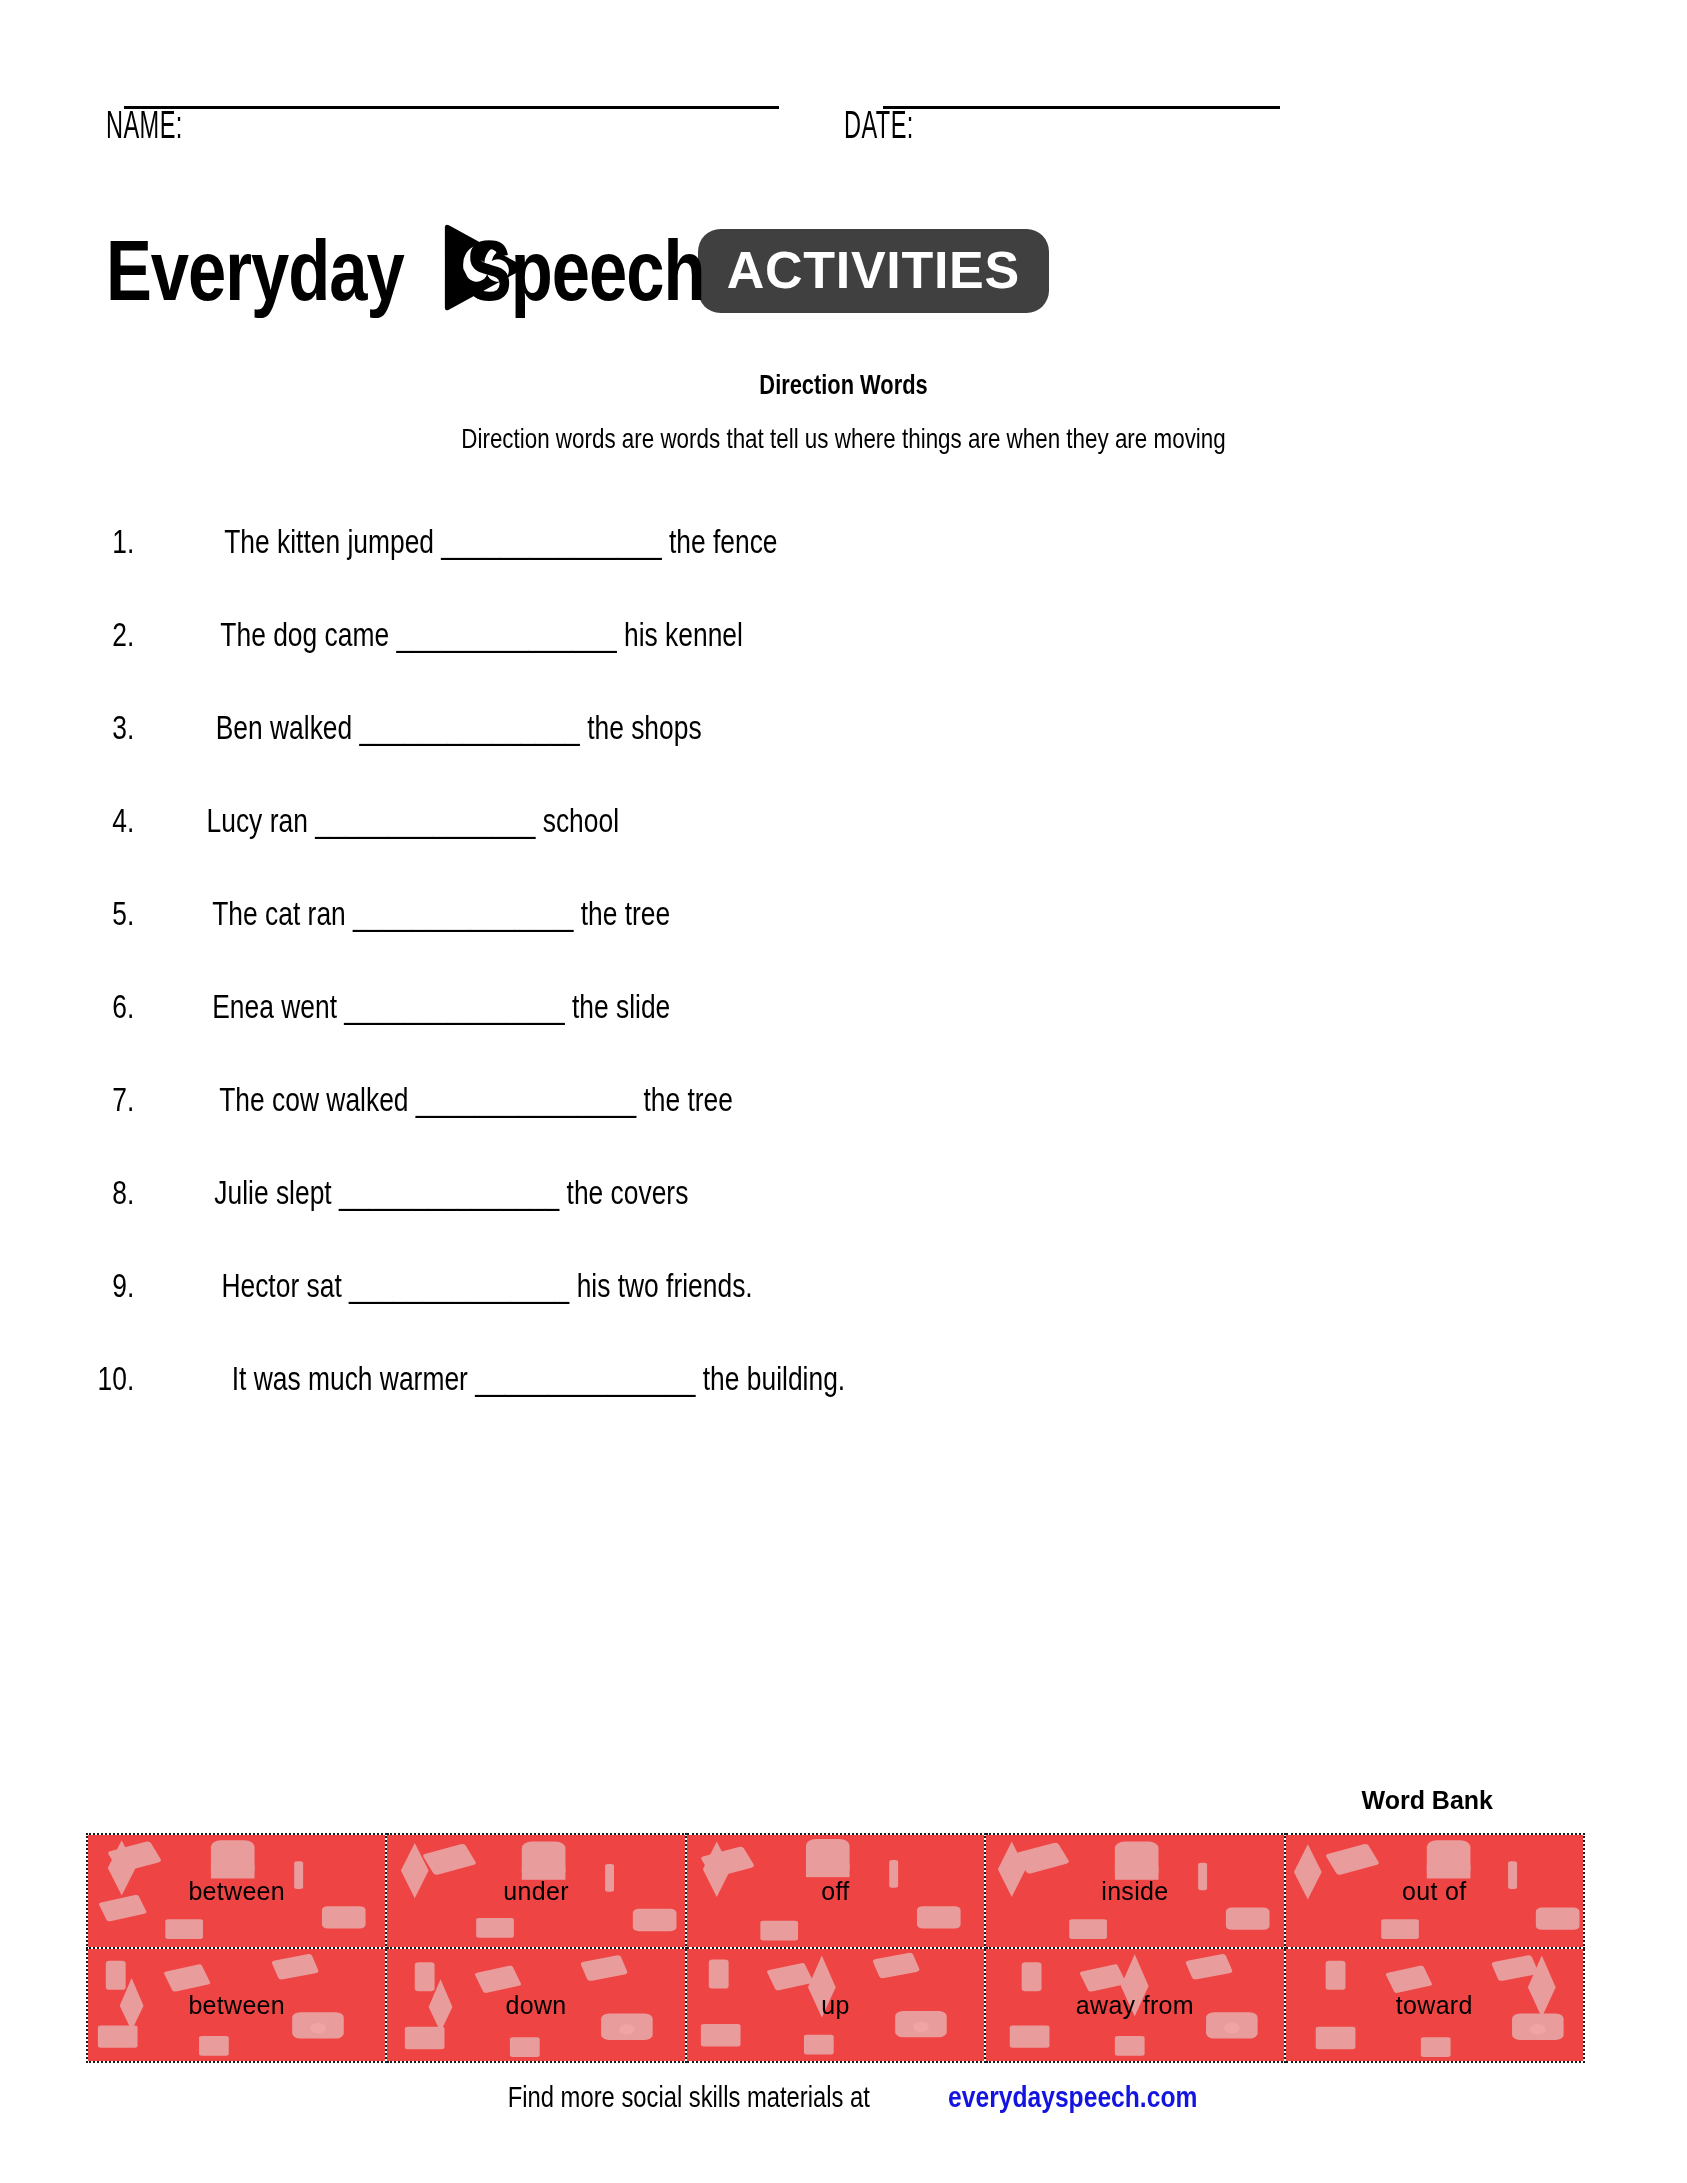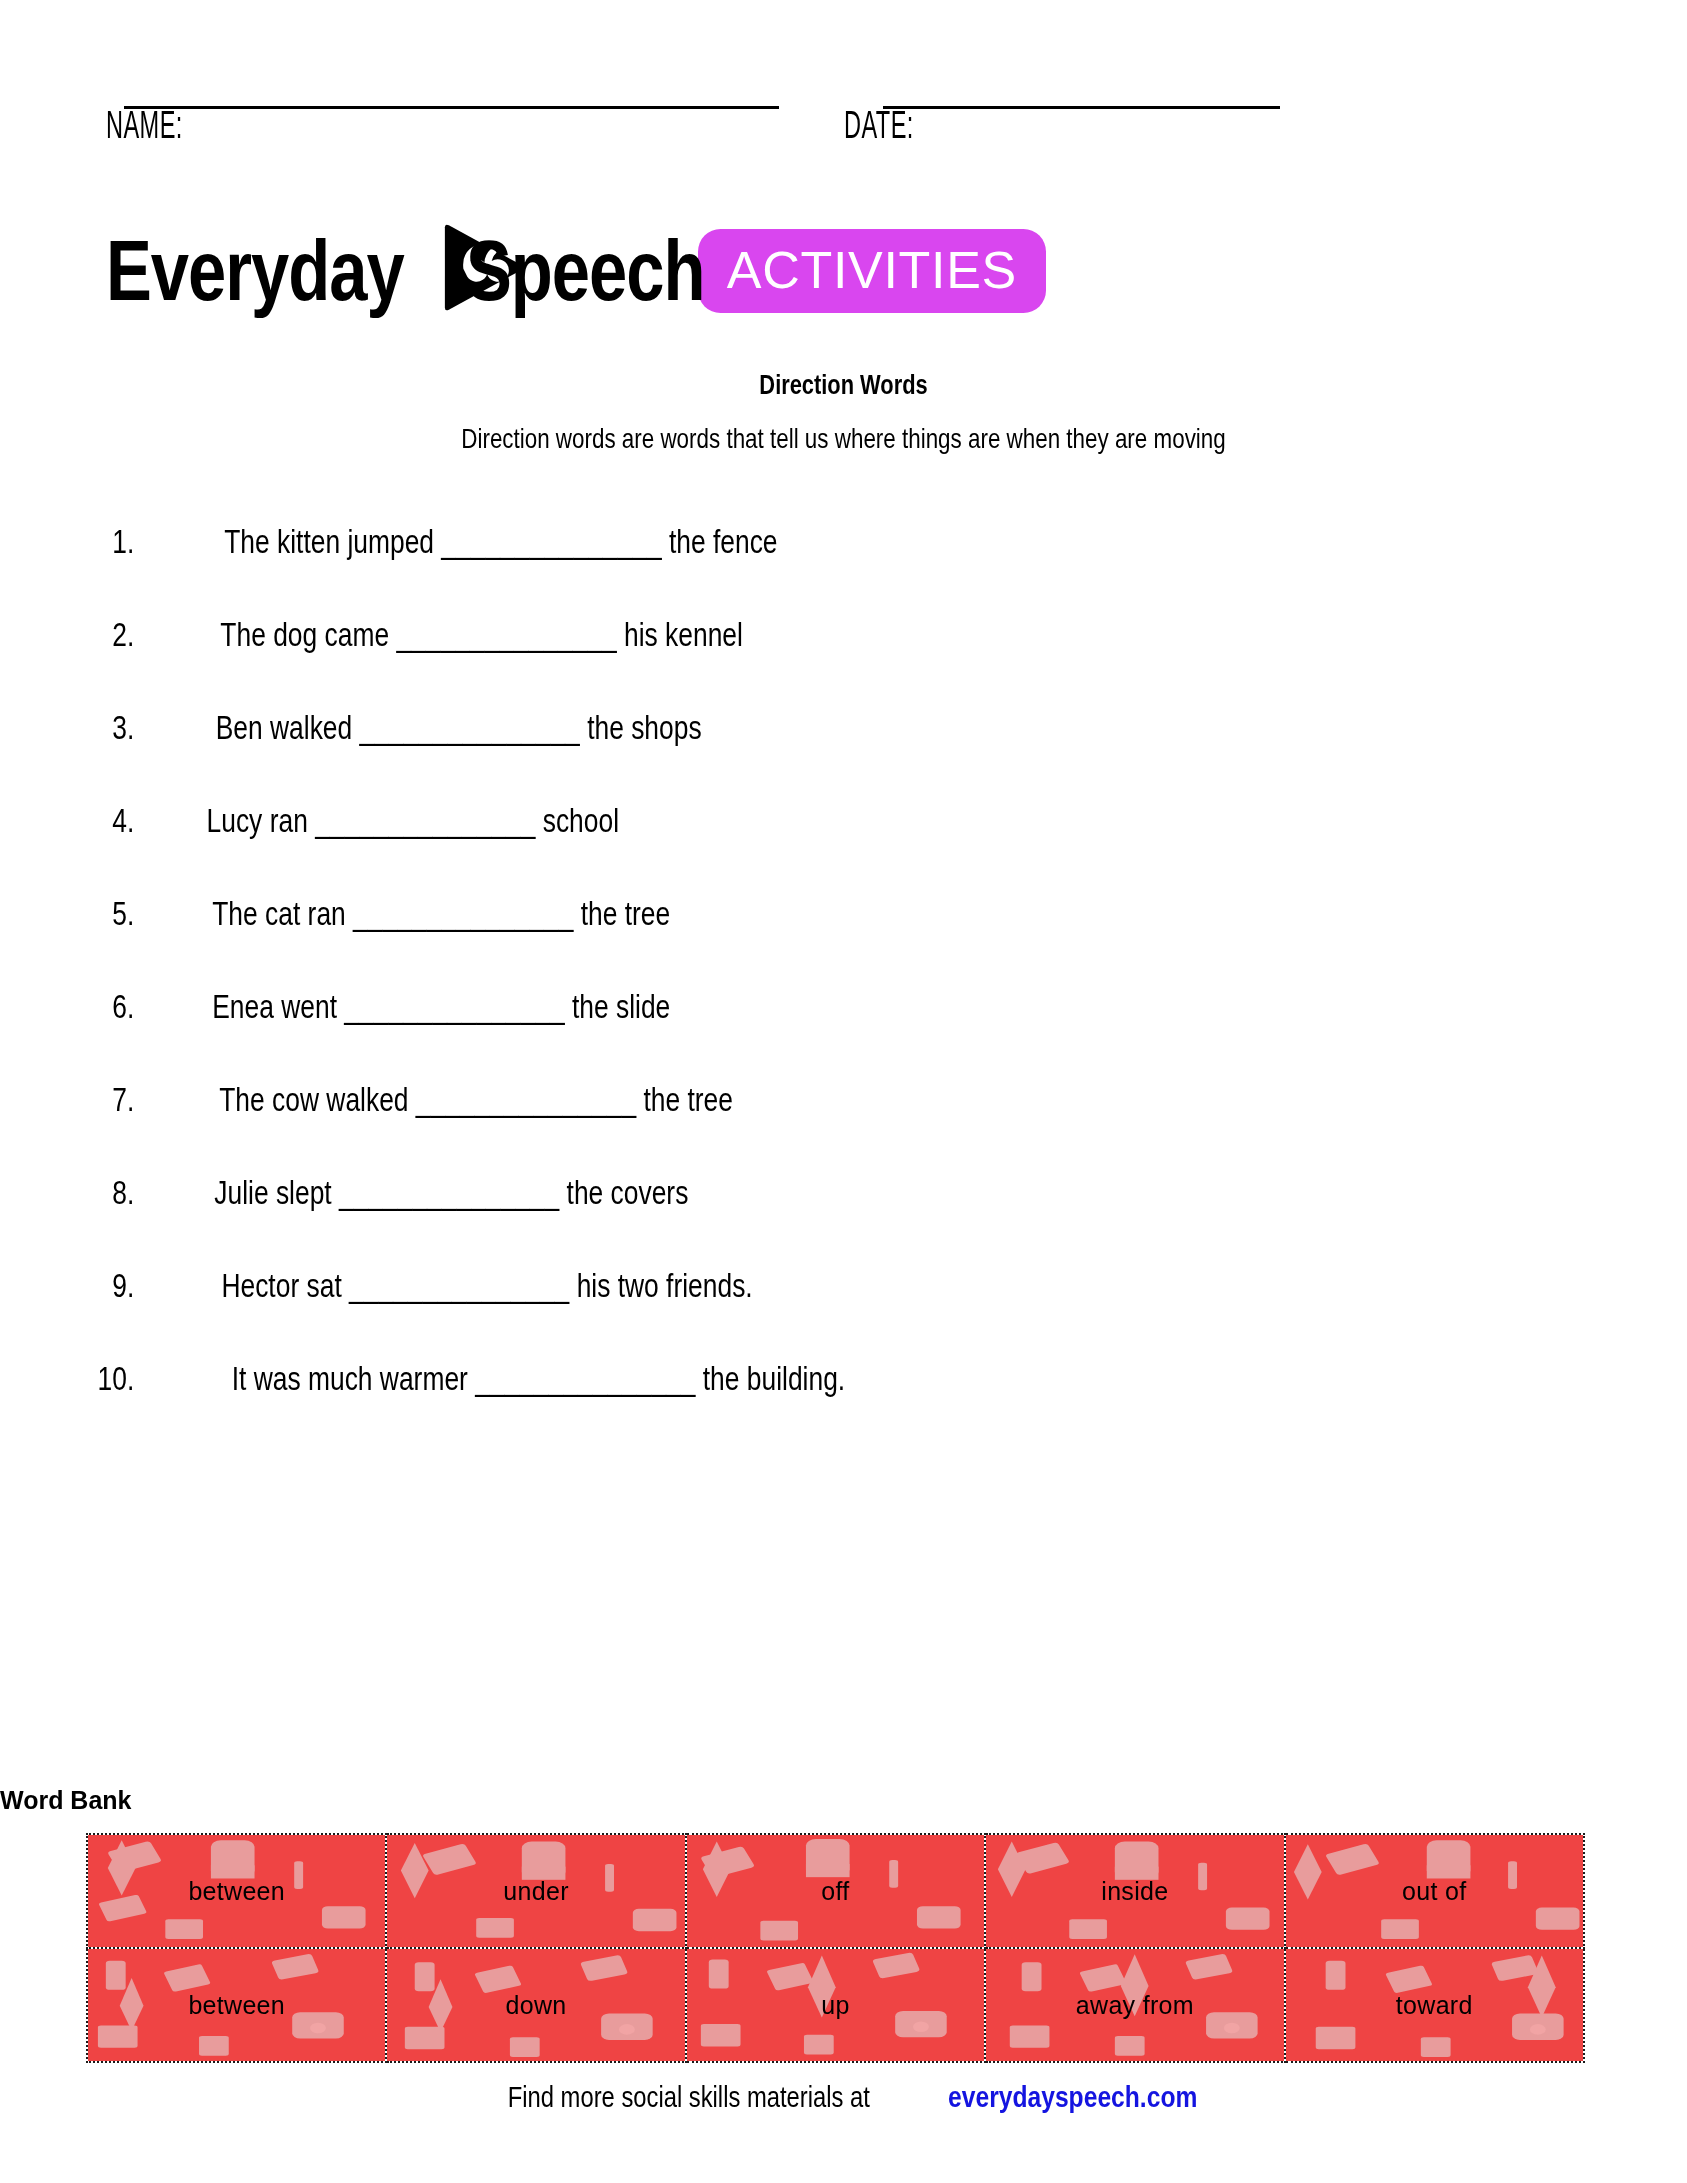--- a/index.html
+++ b/index.html
@@ -66,26 +66,26 @@
   .logo-mark {
     width: 85px;
     height: 91px;
     position: relative;
     margin: 0 2.6px 0 -40px;
     flex: 0 0 auto;
   }
   .logo-mark svg { display: block; width: 85px; height: 91px; }
   .activities-badge {
     margin-left: -66px;
-    background: #d946ef;
+    background: #404040;
     border-radius: 22.5px;
     padding: 14.6px 29px 17px 29px;
     color: #ffffff;
     font-size: 52px;
-    font-weight: 400;
+    font-weight: 700;
     letter-spacing: 0.7px;
     line-height: 1;
     white-space: nowrap;
   }
 
   
   .sheet-title {
     position: absolute;
     left: 0; top: 369px;
     width: 1687px;
@@ -130,21 +130,21 @@
     margin-left: 14.6px;
     transform: scaleX(0.80);
     transform-origin: left baseline;
   }
 
   
   .wordbank-heading {
     position: absolute;
     left: 0; top: 1786px;
     width: 1493px;
-    text-align: left;
+    text-align: right;
     font-size: 25px;
     font-weight: 700;
   }
   .wordbank-table {
     position: absolute;
     left: 86px;
     top: 1833px;
     width: 1499px;
     border-collapse: collapse;
     table-layout: fixed;

